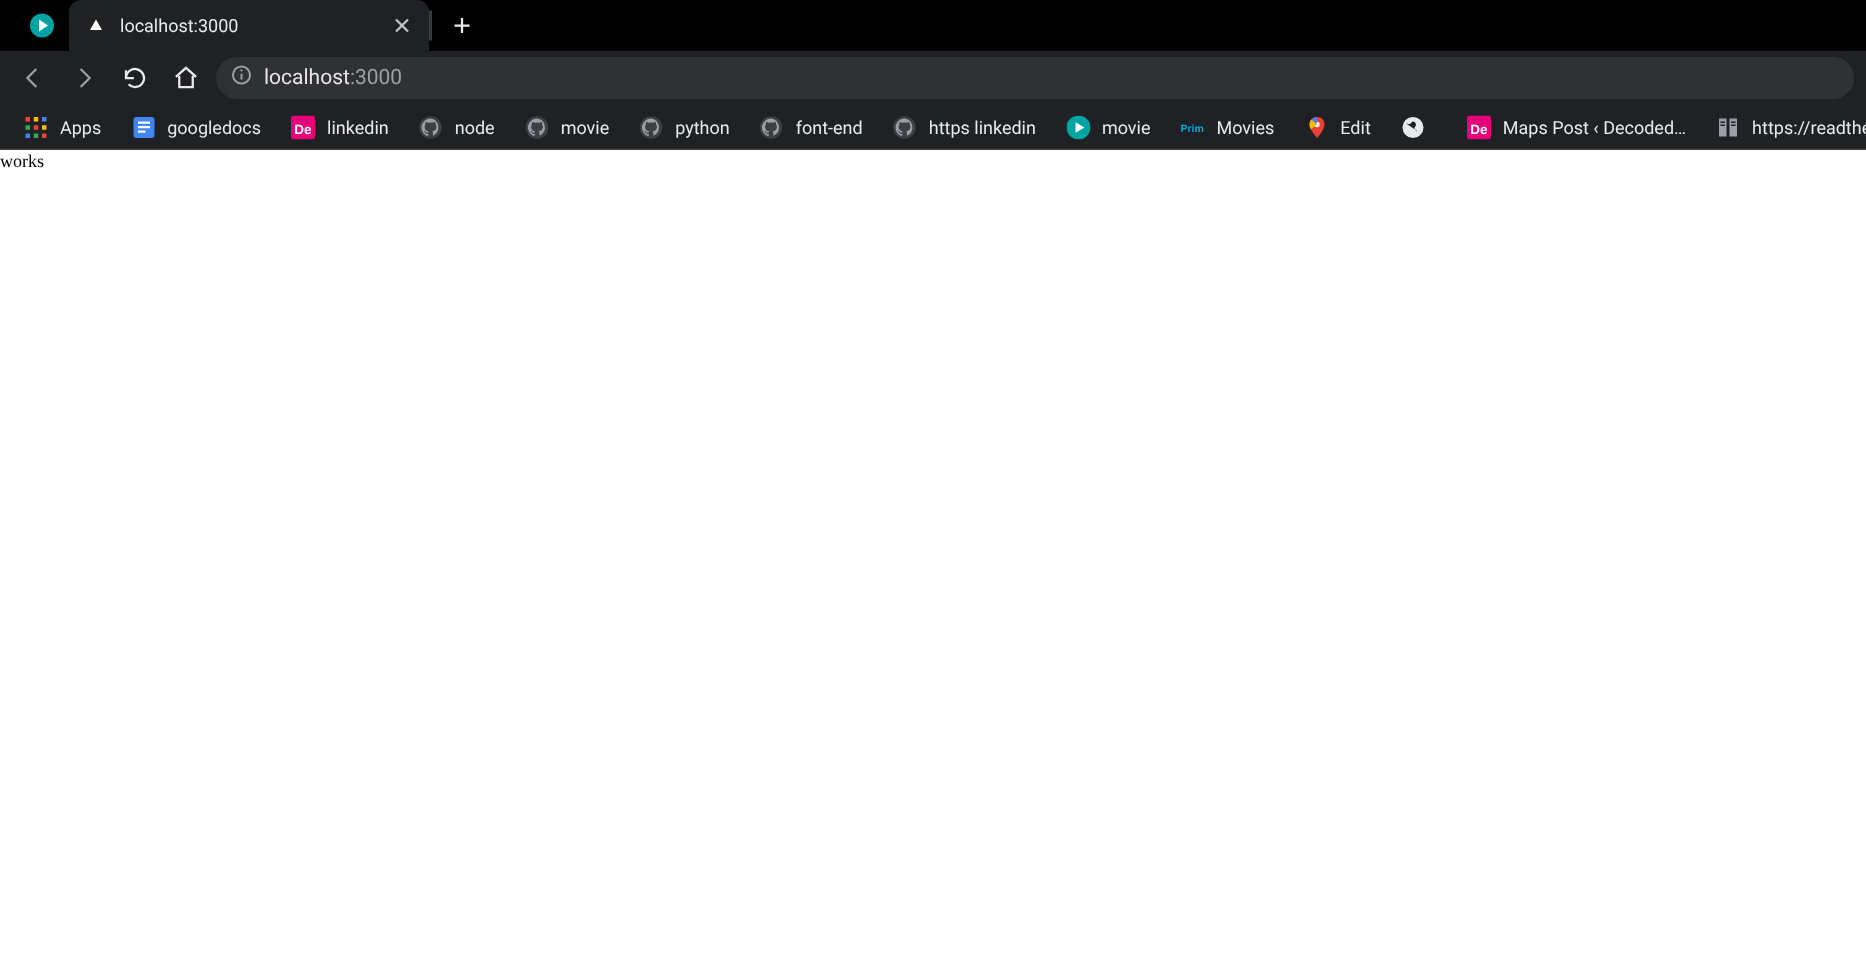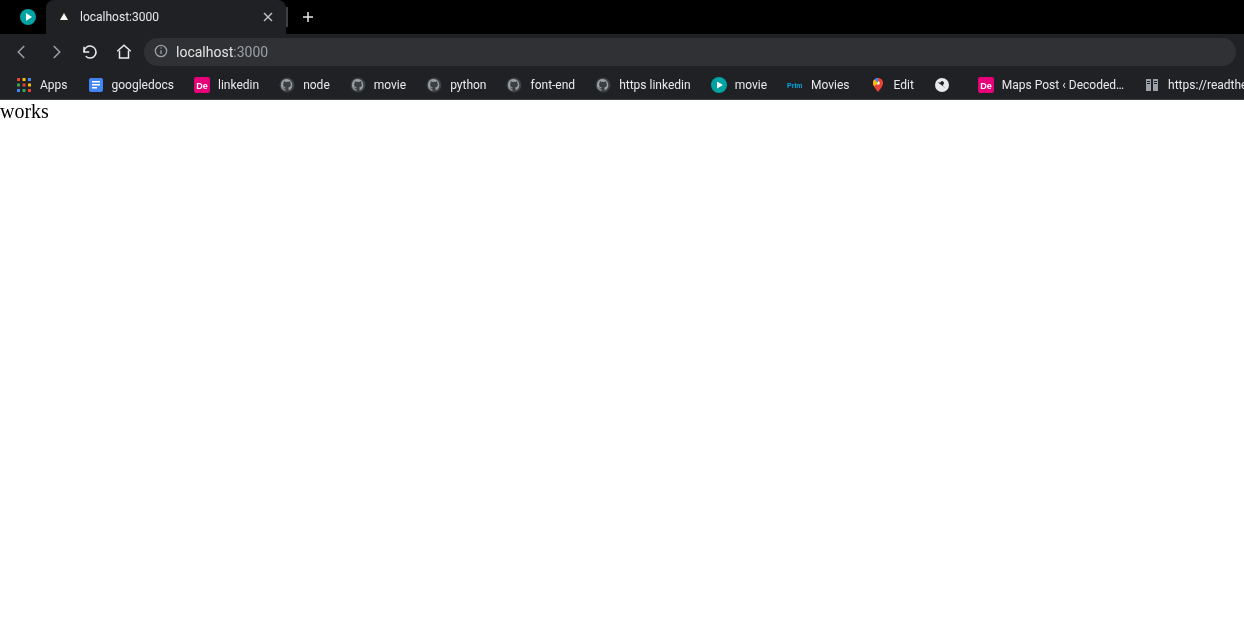--- a/index.html
+++ b/index.html
@@ -141,21 +141,21 @@
     height: 16px;
     display: inline-flex;
     align-items: center;
     justify-content: center;
     flex: 0 0 16px;
     text-decoration: underline;
   }
   .content {
     background: #fff;
     padding: 0;
-    font-size: 20px;
+    font-size: 12px;
     font-family: "Times New Roman", serif;
     color: #000;
   }
 </style>
 </head>
 <body>
 
 <div class="tabstrip">
   <div class="pre-tab-icon">
     <svg width="18" height="18" viewBox="0 0 18 18">

